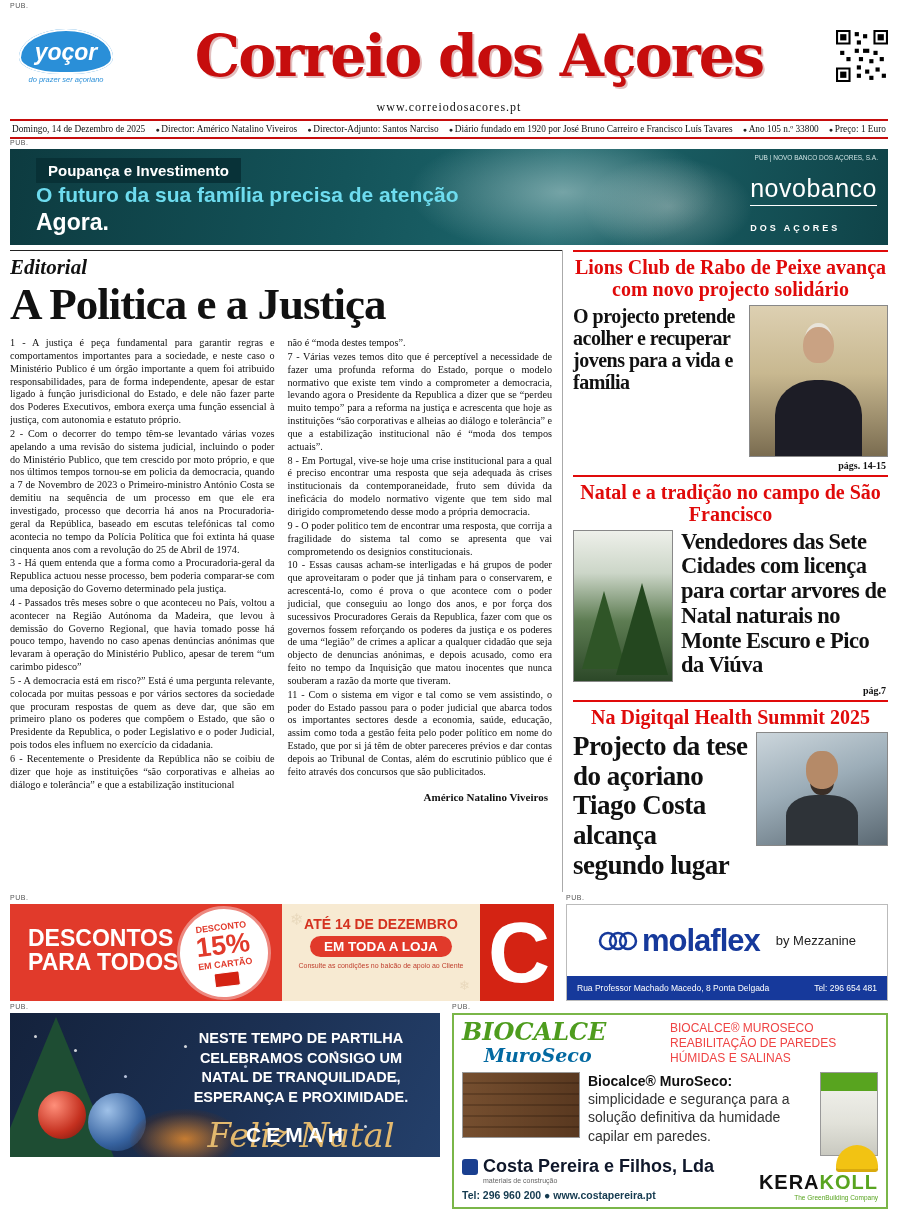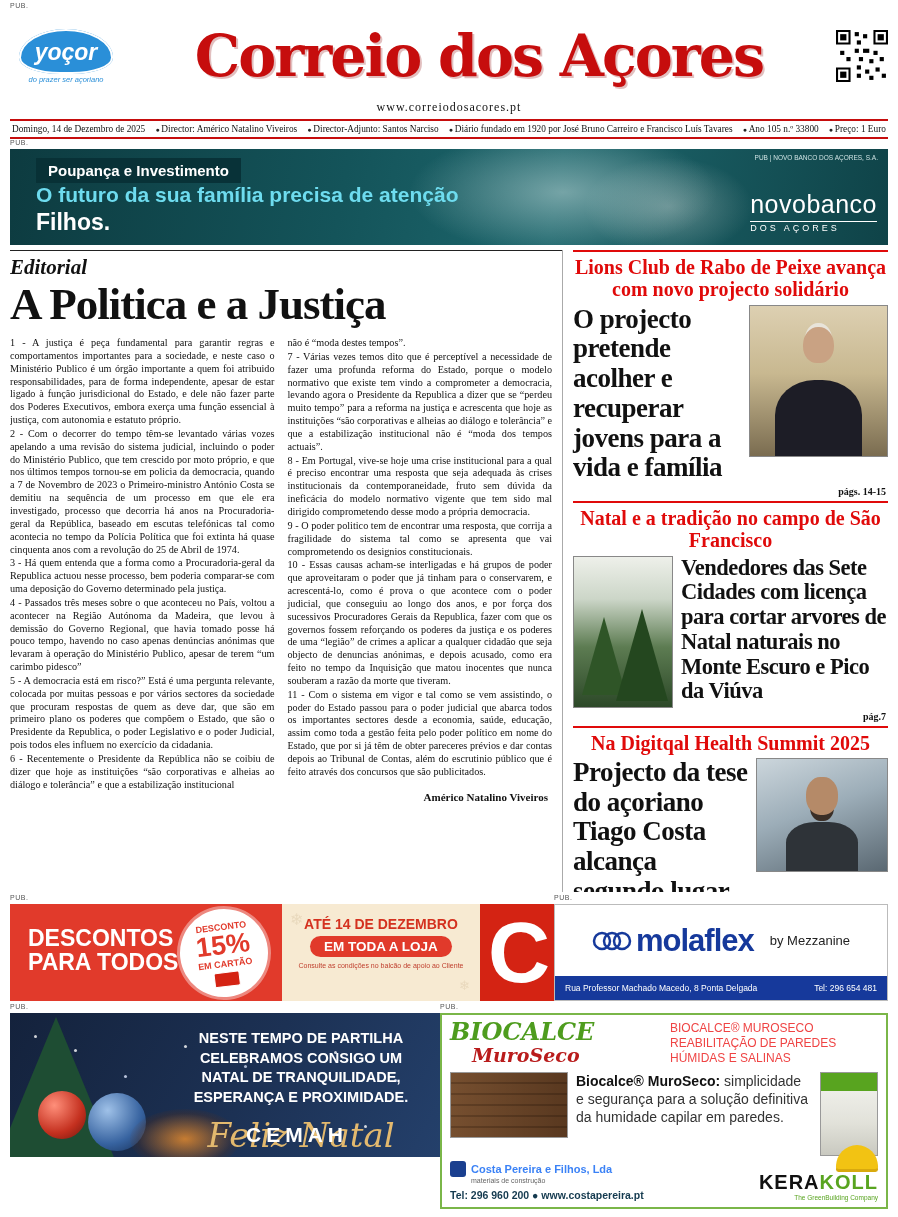--- a/index.html
+++ b/index.html
@@ -30,38 +30,38 @@
   .banner-photo { position:absolute; inset:0;
             background:radial-gradient(ellipse 220px 90px at 63% 45%, rgba(190,215,215,.55), transparent 70%),
                        radial-gradient(ellipse 120px 70px at 75% 60%, rgba(230,230,225,.35), transparent 70%); }
   .banner-inner { position:relative; padding:9px 0 0 26px; font-family:"Liberation Sans",sans-serif; }
   .banner-kicker { display:inline-block; background:rgba(8,48,53,.9); padding:4px 12px; font-weight:bold; font-size:15px; }
   .banner-headline { color:#6edcef; font-size:21px; font-weight:bold; margin-top:0; }
   .banner-agora { font-size:23px; font-weight:bold; margin-top:2px; }
   .banner-credit { position:absolute; top:5px; right:10px; font-size:6.5px; color:#cfe3e4; font-family:"Liberation Sans",sans-serif; }
   .banner-brand { position:absolute; right:11px; bottom:12px; font-family:"Liberation Sans",sans-serif; text-align:left; }
   .banner-brand-name { font-size:25px; font-weight:500; letter-spacing:.5px; }
-  .banner-brand-sub { font-size:9px; letter-spacing:3px; border-top:1px solid #fff; margin-top:2px; padding-top:1px; }
+  .banner-brand-sub { font-size:9px; letter-spacing:3px; border-top:1px solid #fff; margin-top:2px; padding-top:17px;font-weight:bold; }
 
   
   .content { display:flex; margin-top:5px; height:642px; overflow:hidden; }
   .editorial { width:552px; flex:0 0 552px; border-top:1px solid #222; padding:4px 10px 0 0; overflow:hidden; }
   .ed-kicker { font-style:italic; font-weight:bold; font-size:21px; }
   .ed-headline { font-size:45px; font-weight:bold; letter-spacing:-1px; line-height:1; margin:2px 0 10px; }
   .ed-cols { display:flex; gap:13px; }
   .ed-col { flex:1; font-size:10.2px; line-height:1.26; text-align:justify; }
   .ed-col p { margin-bottom:1px; }
   .signature { text-align:right; font-weight:bold; font-size:11px; margin-top:12px; padding-right:4px; }
 
   .sidebar { flex:1; border-left:1px solid #aaa; padding-left:10px; overflow:hidden; }
   .sb-article { border-top:2px solid #e00a0a; padding-top:4px; margin-bottom:4px; }
   .sb-kicker { color:#e00a0a; font-size:20px; font-weight:bold; text-align:center; line-height:1.12; margin-bottom:4px; }
   .sb-row { display:flex; gap:8px; align-items:flex-start; }
   .sb-headline { font-weight:bold; line-height:1.1; letter-spacing:-.5px; }
-  .hl-1 { font-size:27px; width:168px; flex:0 0 168px; }
+  .hl-1 { font-size:20px; width:168px; flex:0 0 168px; }
   .hl-2 { font-size:22.5px; flex:1; }
   .hl-3 { font-size:27px; flex:1; }
   .sb-photo { border:1px solid #888; }
   .photo-lions { flex:1; height:152px; position:relative; overflow:hidden;
                  background:linear-gradient(180deg,#ddd0b2 0%,#c8b890 45%,#7a6c50 100%); }
   .photo-lions::after { content:""; position:absolute; left:18%; bottom:-2px; width:64%; height:52%;
                  background:#1d1d26; border-radius:45% 45% 0 0; }
   .photo-lions::before { content:""; position:absolute; left:39%; top:14%; width:22%; height:24%;
                  background:#c9a283; border-radius:50% 50% 46% 46%; box-shadow:0 -6px 0 -2px #e8e4da; z-index:1; }
   .photo-trees { width:100px; flex:0 0 100px; height:152px; position:relative; overflow:hidden;
@@ -72,21 +72,21 @@
                  border-left:26px solid transparent; border-right:26px solid transparent; border-bottom:92px solid #24471f; }
   .photo-tiago { width:132px; flex:0 0 132px; height:114px; position:relative; overflow:hidden;
                  background:linear-gradient(160deg,#ccd6dc 0%,#9cadb8 45%,#5a6872 100%); }
   .photo-tiago::after { content:""; position:absolute; left:22%; bottom:-2px; width:56%; height:46%;
                  background:#2e3338; border-radius:40% 40% 0 0; }
   .photo-tiago::before { content:""; position:absolute; left:38%; top:16%; width:24%; height:34%;
                  background:#b58a68; border-radius:46%; box-shadow:0 10px 0 -4px #3a2e26; z-index:1; }
   .sb-page { text-align:right; font-weight:bold; font-size:10px; margin-top:3px; padding-right:2px; }
 
   
-  .ads-row { display:flex; }
+  .ads-row { display:flex; gap:12px; }
   .ad-continente { width:544px; flex:0 0 544px; height:97px; background:#e13a2b; display:flex; position:relative;
                    font-family:"Liberation Sans",sans-serif; overflow:hidden; }
   .cont-left { width:170px; padding:22px 0 0 18px; color:#fff; font-weight:bold; font-size:23px; line-height:1.05; }
   .cont-badge { width:88px; height:88px; background:#fff; border-radius:50%; margin-top:5px; text-align:center;
                 color:#e13a2b; transform:rotate(-7deg); padding-top:13px; flex:0 0 88px; box-shadow:0 0 0 3px rgba(255,255,255,.4); }
   .cont-badge .b1 { font-size:9px; font-weight:bold; }
   .cont-badge .b2 { font-size:27px; font-weight:bold; line-height:1; }
   .cont-badge .b3 { font-size:9px; font-weight:bold; }
   .cont-card { width:26px; height:15px; background:#d42313; border-radius:2px; margin:3px auto 0; border:1px solid #fff; }
   .cont-cream { flex:1; background:#f7ead2; margin:0 0 0 14px; text-align:center; padding-top:12px; position:relative; }
@@ -122,35 +122,35 @@
               background:radial-gradient(ellipse at center, rgba(255,150,40,.75), rgba(120,50,0,.2) 60%, transparent 75%); }
   .cemah-text { position:absolute; right:14px; top:16px; width:250px; text-align:center; }
   .cemah-msg { font-weight:bold; font-size:14.5px; line-height:1.35; }
   .cemah-script { font-family:"DejaVu Serif",serif; font-style:italic; color:#e3b96e; font-size:34px; margin-top:8px; }
   .cemah-brand { position:absolute; right:92px; bottom:10px; font-size:21px; font-weight:bold; letter-spacing:5px; }
 
   .ad-biocalce { flex:1; height:196px; background:#fff; border:2px solid #7ab648; padding:6px 8px; position:relative;
                  font-family:"Liberation Sans",sans-serif; overflow:hidden; }
   .bio-head { display:flex; justify-content:space-between; }
   .bio-logo1 { color:#4e9c1e; font-size:24px; font-weight:bold; font-style:italic; font-family:"DejaVu Serif",serif; line-height:.95; }
-  .bio-logo2 { color:#b91c1c; font-size:19px; font-weight:bold; font-style:italic; font-family:"DejaVu Serif",serif; margin-left:22px; }
+  .bio-logo2 { color:#0369a1; font-size:19px; font-weight:bold; font-style:italic; font-family:"DejaVu Serif",serif; margin-left:22px; }
   .bio-headline { color:#ef4444; font-weight:normal; font-size:12px; width:208px; line-height:1.25; }
   .bio-mid { display:flex; gap:8px; margin-top:6px; align-items:flex-start; }
   .bio-wall { width:118px; height:66px; flex:0 0 118px; border:1px solid #999;
               background:repeating-linear-gradient(0deg,#a98a6a 0 9px,#8b6f52 9px 11px),
                          linear-gradient(90deg,#b29272,#86684c); background-blend-mode:multiply; }
   .bio-body { flex:1; font-size;10px; font-size:14px; line-height:1.3; color:#333; }
   .bio-body b { color:#111; }
   .bio-bag { width:58px; height:84px; flex:0 0 58px; border:1px solid #999; position:relative;
              background:linear-gradient(180deg,#f4f4f0 0%,#e2e2da 60%,#c9c9c0 100%); }
   .bio-bag::before { content:""; position:absolute; top:0; left:0; right:0; height:18px; background:#58a41f; }
   .bio-bottom { position:absolute; left:8px; right:8px; bottom:6px; display:flex; justify-content:space-between; align-items:flex-end; }
   .cp-logo-row { display:flex; align-items:center; gap:5px; }
   .cp-mark { width:16px; height:16px; background:#1a3f8f; border-radius:3px; }
-  .cp-name { color:#3b82f6; font-weight:bold; font-size:11px; }
+  .cp-name { color:#0f172a; font-weight:bold; font-size:18px; }
   .cp-sub { font-size:7px; color:#666; margin-left:21px; }
   .cp-tel { font-size:10.5px; font-weight:bold; color:#143a4f; margin-top:5px; }
   .kk-block { text-align:right; }
   .hard-hat { width:42px; height:24px; background:#f2c313; border-radius:50% 50% 6% 6% / 90% 90% 10% 10%;
               margin:0 0 2px auto; box-shadow:0 3px 0 0 #d8a90e; }
   .kk-name { font-size:20px; font-weight:bold; color:#111; letter-spacing:1px; }
   .kk-name .kk-green { color:#58a41f; }
   .kk-sub { font-size:6.5px; color:#58a41f; }
 </style>
 </head>
@@ -206,21 +206,21 @@
     </div>
   </header>
 
   <div class="pub-tag">PUB.</div>
   <section class="banner">
     <div class="banner-photo"></div>
     <div class="banner-credit">PUB | NOVO BANCO DOS AÇORES, S.A.</div>
     <div class="banner-inner">
       <div class="banner-kicker">Poupança e Investimento</div>
       <div class="banner-headline">O futuro da sua família precisa de atenção</div>
-      <div class="banner-agora">Filhos.</div>
+      <div class="banner-agora">Agora.</div>
     </div>
     <div class="banner-brand">
       <div class="banner-brand-name">novobanco</div>
       <div class="banner-brand-sub">DOS AÇORES</div>
     </div>
   </section>
 
   <main class="content">
     <section class="editorial">
       <div class="ed-kicker">Editorial</div>

